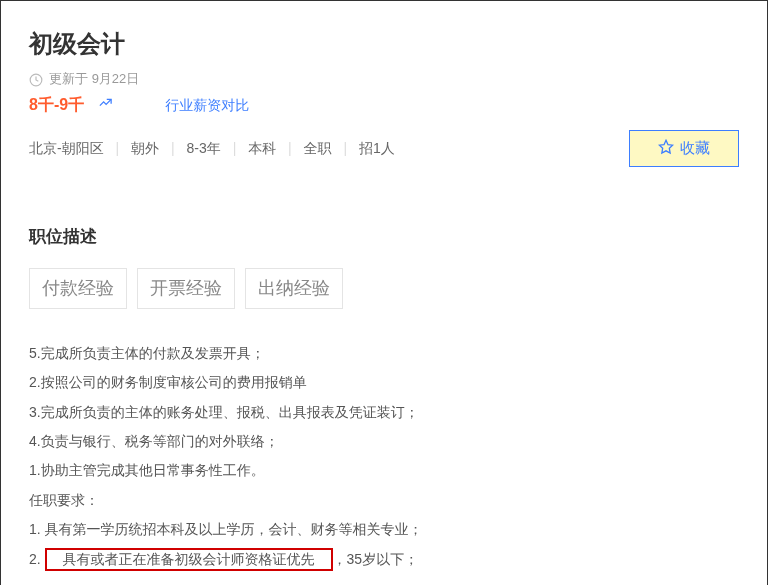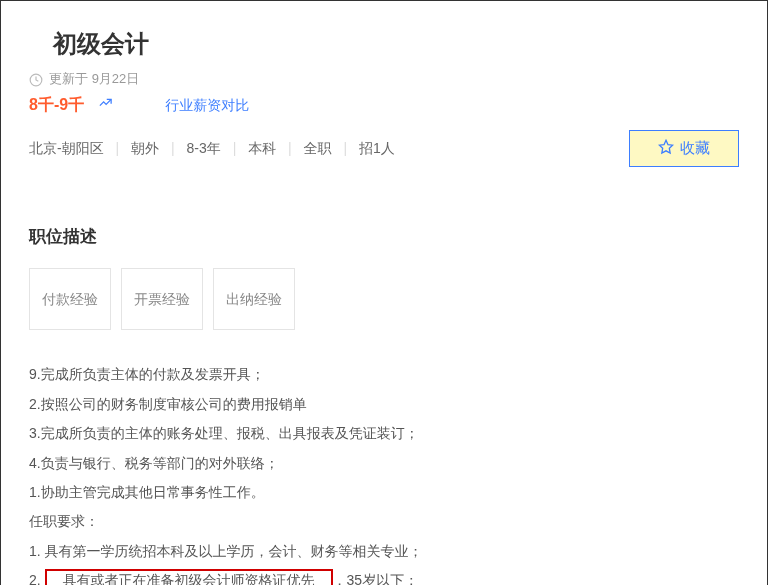--- a/index.html
+++ b/index.html
@@ -15,21 +15,20 @@
       border: 1px solid #333;
       color: #333;
       font-size: 14px;
       line-height: 1.6;
     }
     .job-title {
       font-size: 24px;
       font-weight: bold;
       color: #333;
       margin-bottom: 6px;
-      margin-left: 24px;
     }
     .update-row {
       display: flex;
       align-items: center;
       color: #999;
       font-size: 13px;
       margin-bottom: 2px;
     }
     .clock-icon {
       display: inline-flex;
@@ -92,22 +91,22 @@
       margin-bottom: 18px;
     }
     .tags-row {
       display: flex;
       gap: 10px;
       margin-bottom: 30px;
     }
     .tag {
       border: 1px solid #e4e4e4;
       color: #888;
-      padding: 19px 12px;
-      font-size: 14px;
+      padding: 5px 12px;
+      font-size: 18px;
       background: #fff;
     }
     .desc-list {
       color: #555;
       font-size: 14px;
       line-height: 2.1;
     }
     .req-highlight {
       border: 2px solid #d00000;
       padding: 0 16px;
@@ -174,21 +173,21 @@
 
 <h2 class="section-title">职位描述</h2>
 
 <div class="tags-row">
   <span class="tag">付款经验</span>
   <span class="tag">开票经验</span>
   <span class="tag">出纳经验</span>
 </div>
 
 <div class="desc-list">
-  <div>9.完成所负责主体的付款及发票开具；</div>
+  <div>5.完成所负责主体的付款及发票开具；</div>
   <div>2.按照公司的财务制度审核公司的费用报销单</div>
   <div>3.完成所负责的主体的账务处理、报税、出具报表及凭证装订；</div>
   <div>4.负责与银行、税务等部门的对外联络；</div>
   <div>1.协助主管完成其他日常事务性工作。</div>
   <div>任职要求：</div>
   <div><span>1. </span><span>具有第一学历统招本科及以上学历，会计、财务等相关专业；</span></div>
   <div><span>2. </span><span class="req-highlight">具有或者正在准备初级会计师资格证优先</span><span>，35岁以下；</span></div>
   <div></div>
 </div>
 

